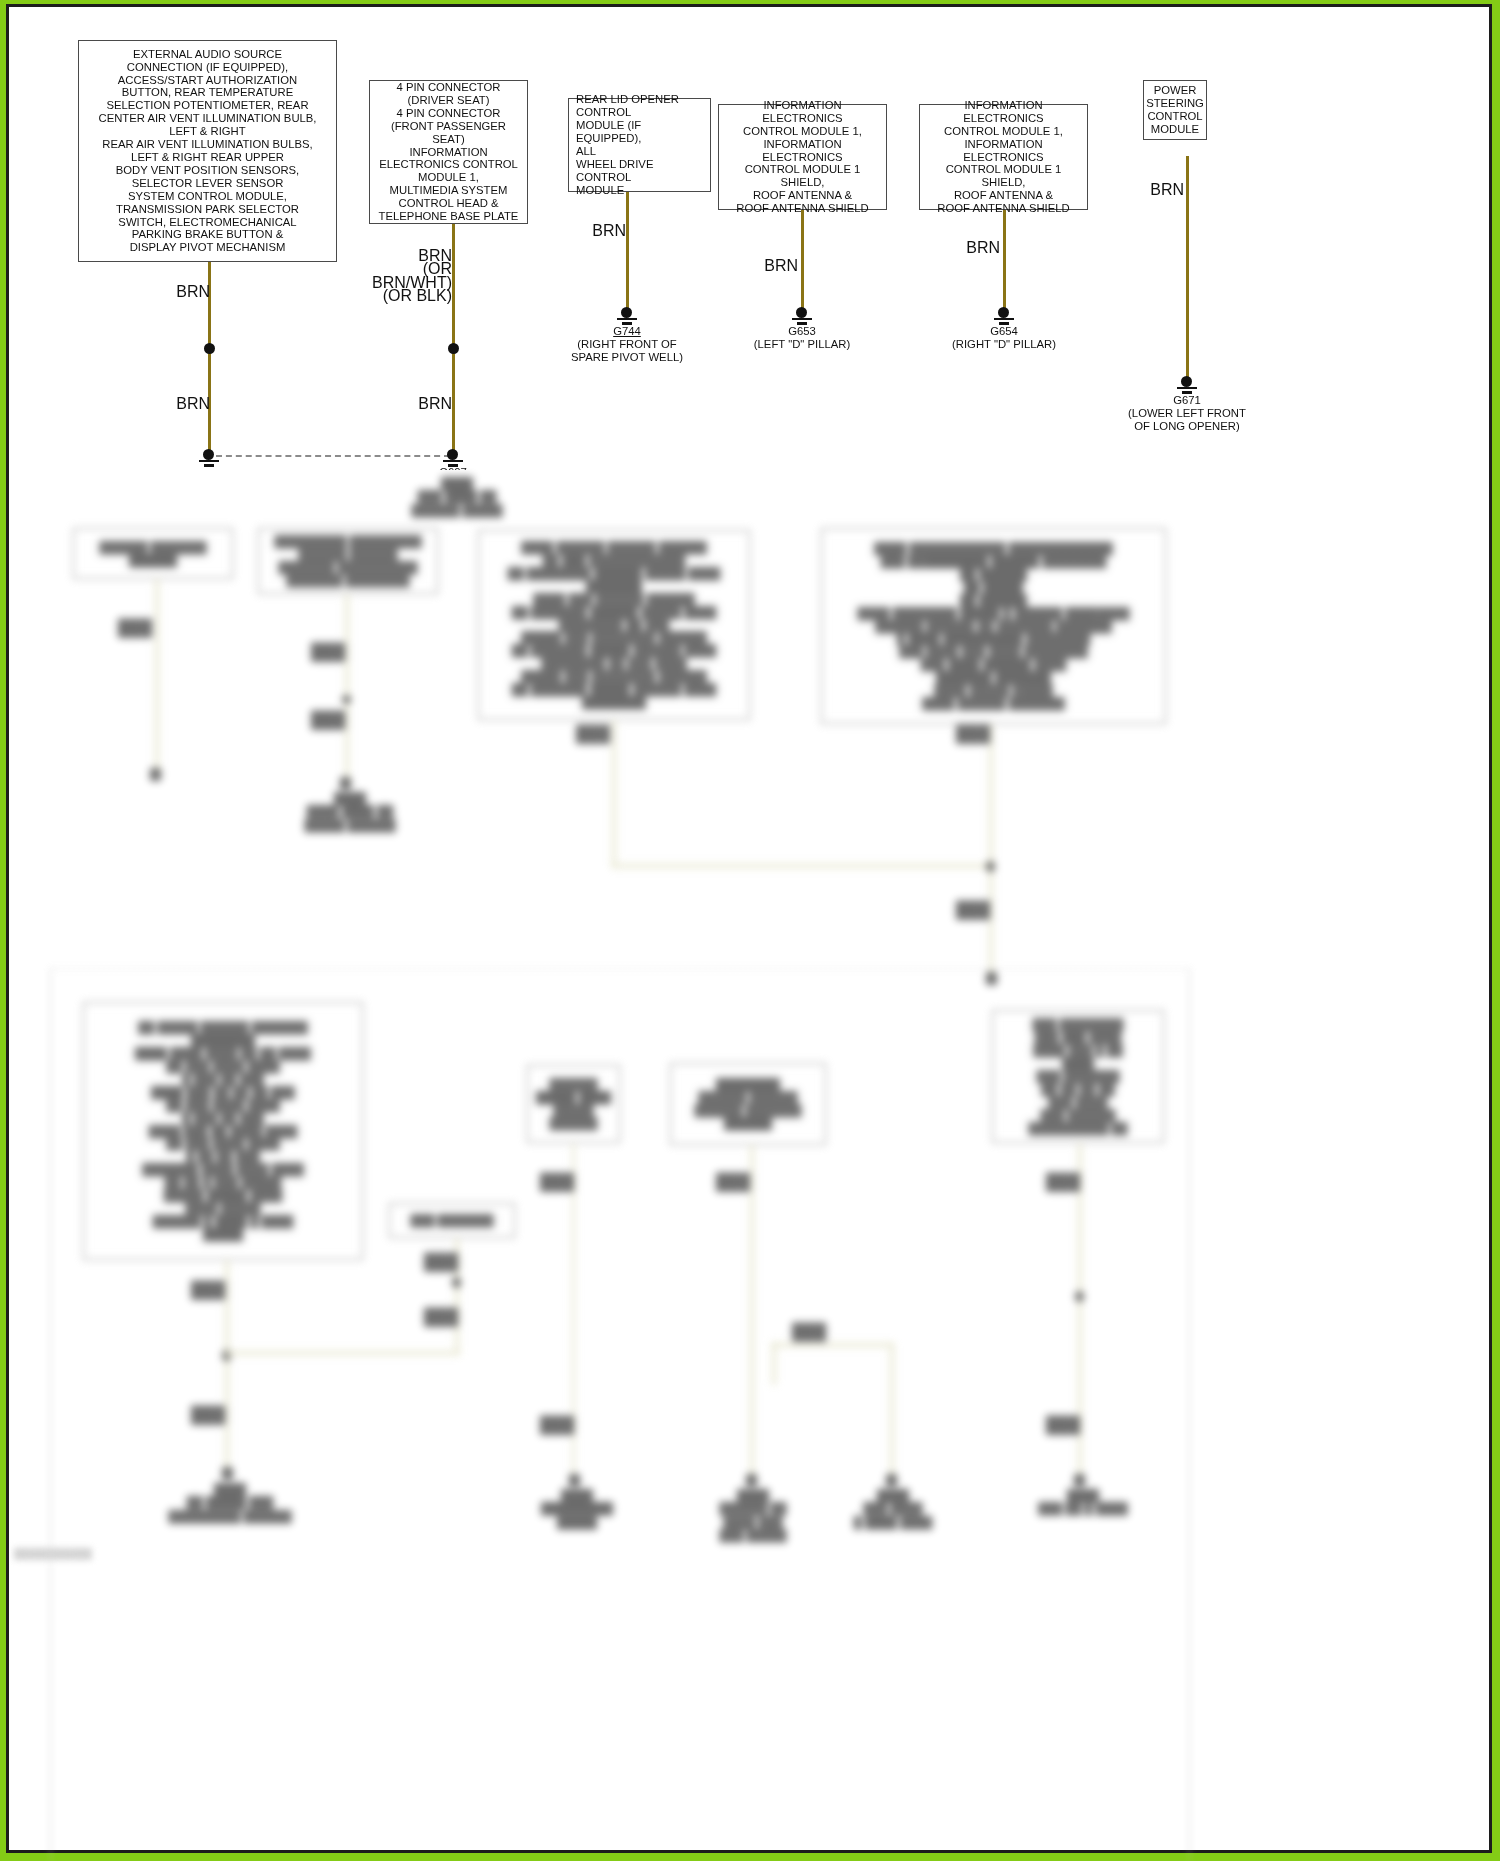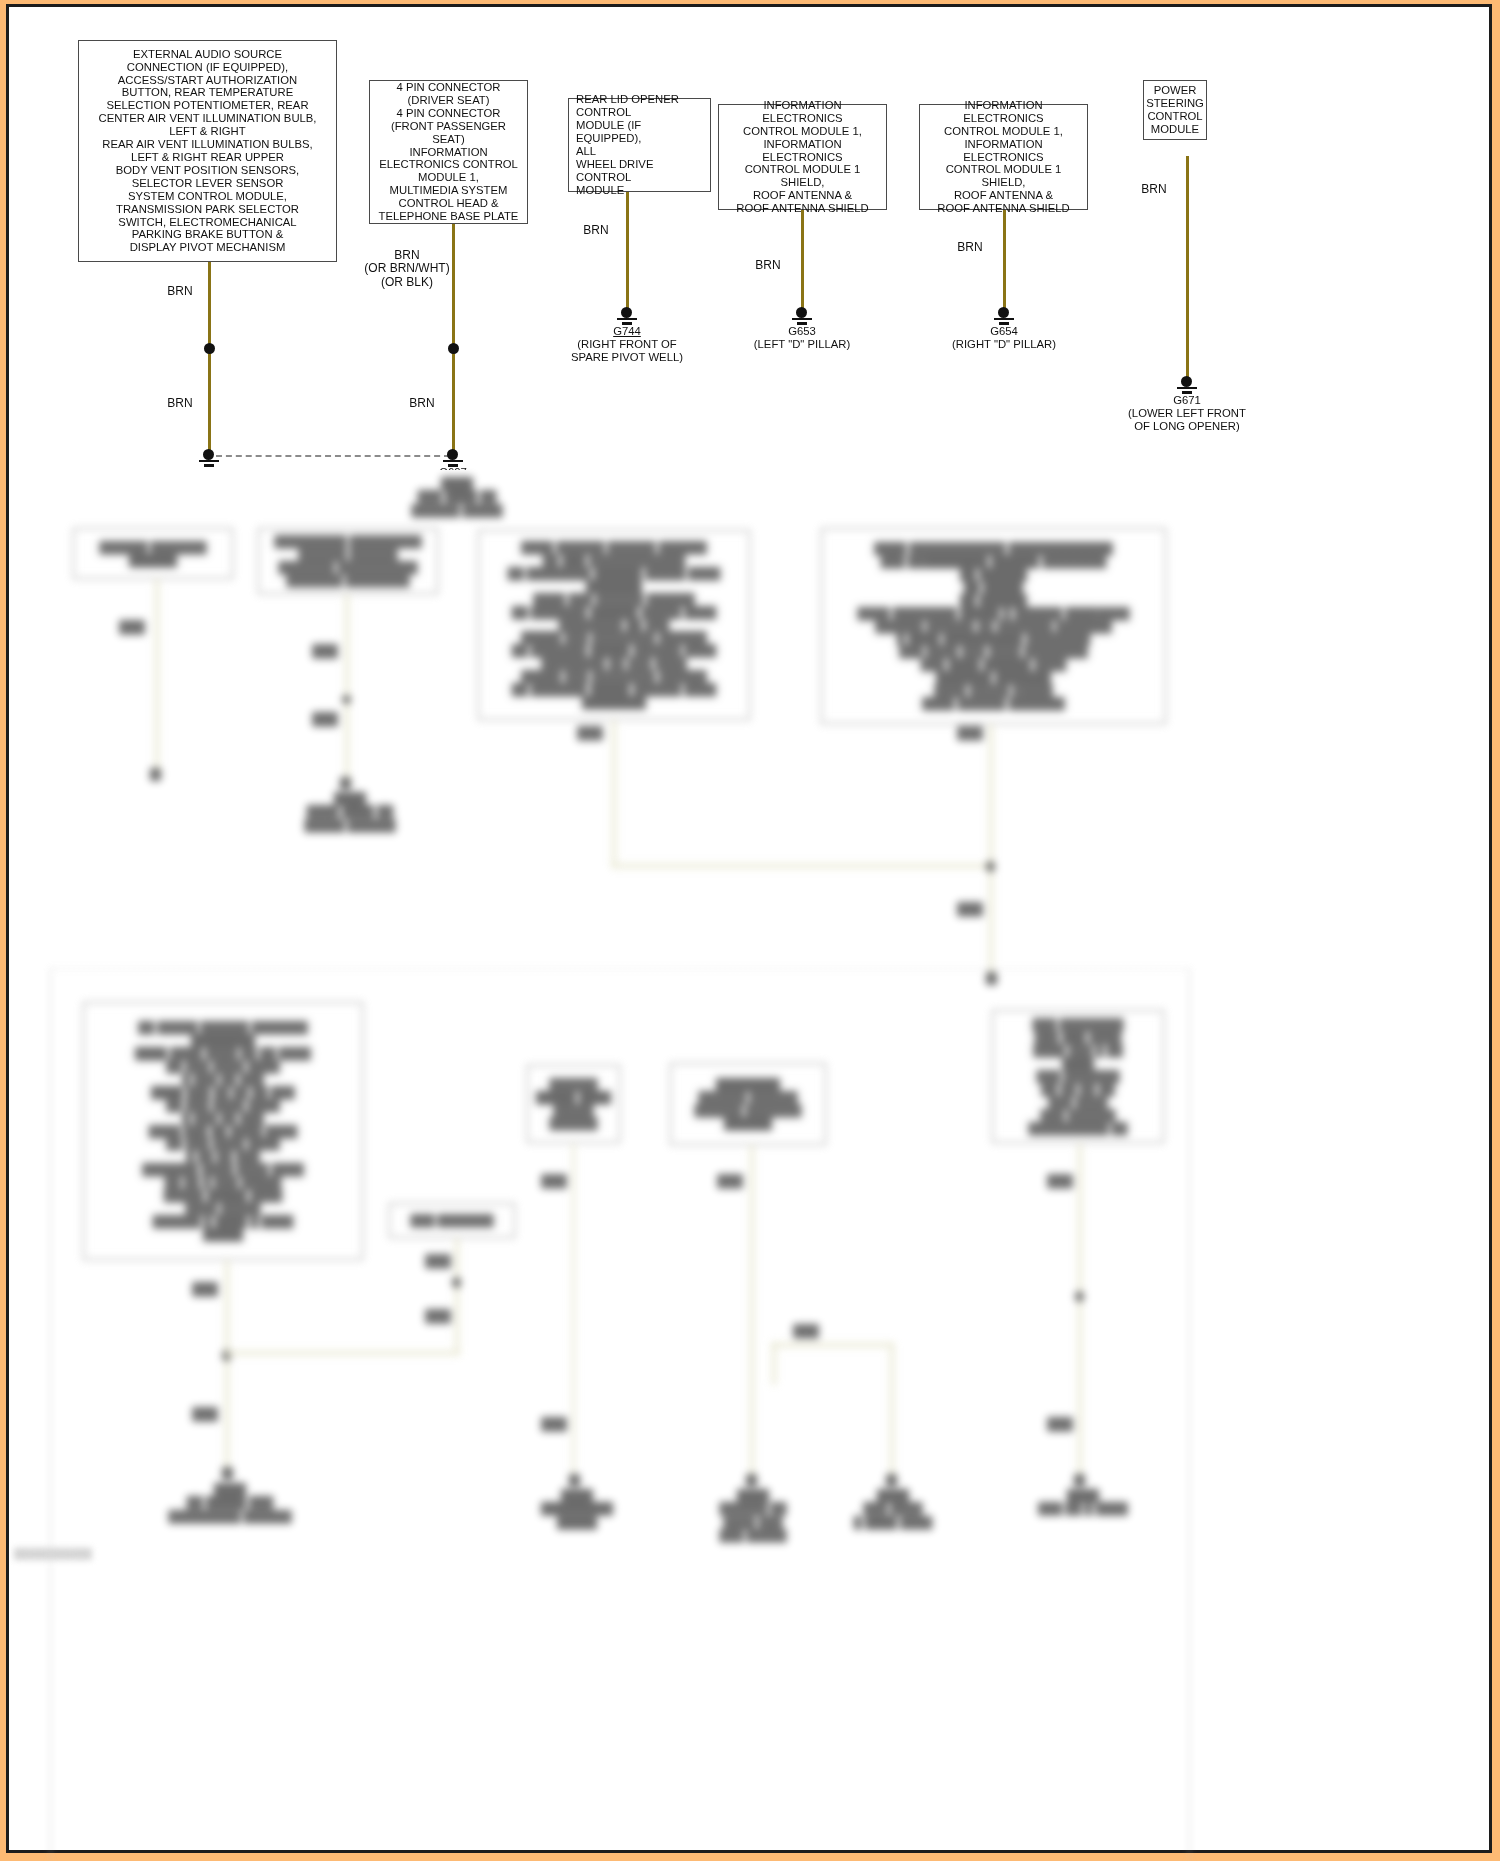--- a/index.html
+++ b/index.html
@@ -4,21 +4,21 @@
 <style>
   html,body{margin:0;padding:0;background:#ffffff;}
   body{
     font-family:"Liberation Sans", sans-serif;
     -webkit-font-smoothing:antialiased;
   }
   #page{
     position:relative;
     width:1500px;
     height:1861px;
-    background:#fdba74;
+    background:#84cc16;
     overflow:hidden;
   }
   
   #frame{
     position:absolute;
     left:6px; top:4px;
     width:1486px; height:1849px;
     border:3px solid #1c1c1c;
     box-sizing:border-box;
     background:#ffffff;
@@ -81,24 +81,24 @@
   .dot{
     position:absolute;
     width:11px;height:11px;
     border-radius:50%;
     background:#111;
   }
 
   
   .lbl{
     position:absolute;
-    font-size:12px;
+    font-size:16px;
     line-height:13.4px;
     color:#111;
-    text-align:center;
+    text-align:right;
     white-space:pre-line;
   }
 
   
   .gnd-sym{
     position:absolute;
     width:26px; height:18px;
   }
   .gnd-sym i{ position:absolute; display:block; background:#111; }
   .gnd-sym .b{ left:7px; top:0; width:11px; height:11px; border-radius:50%; }

